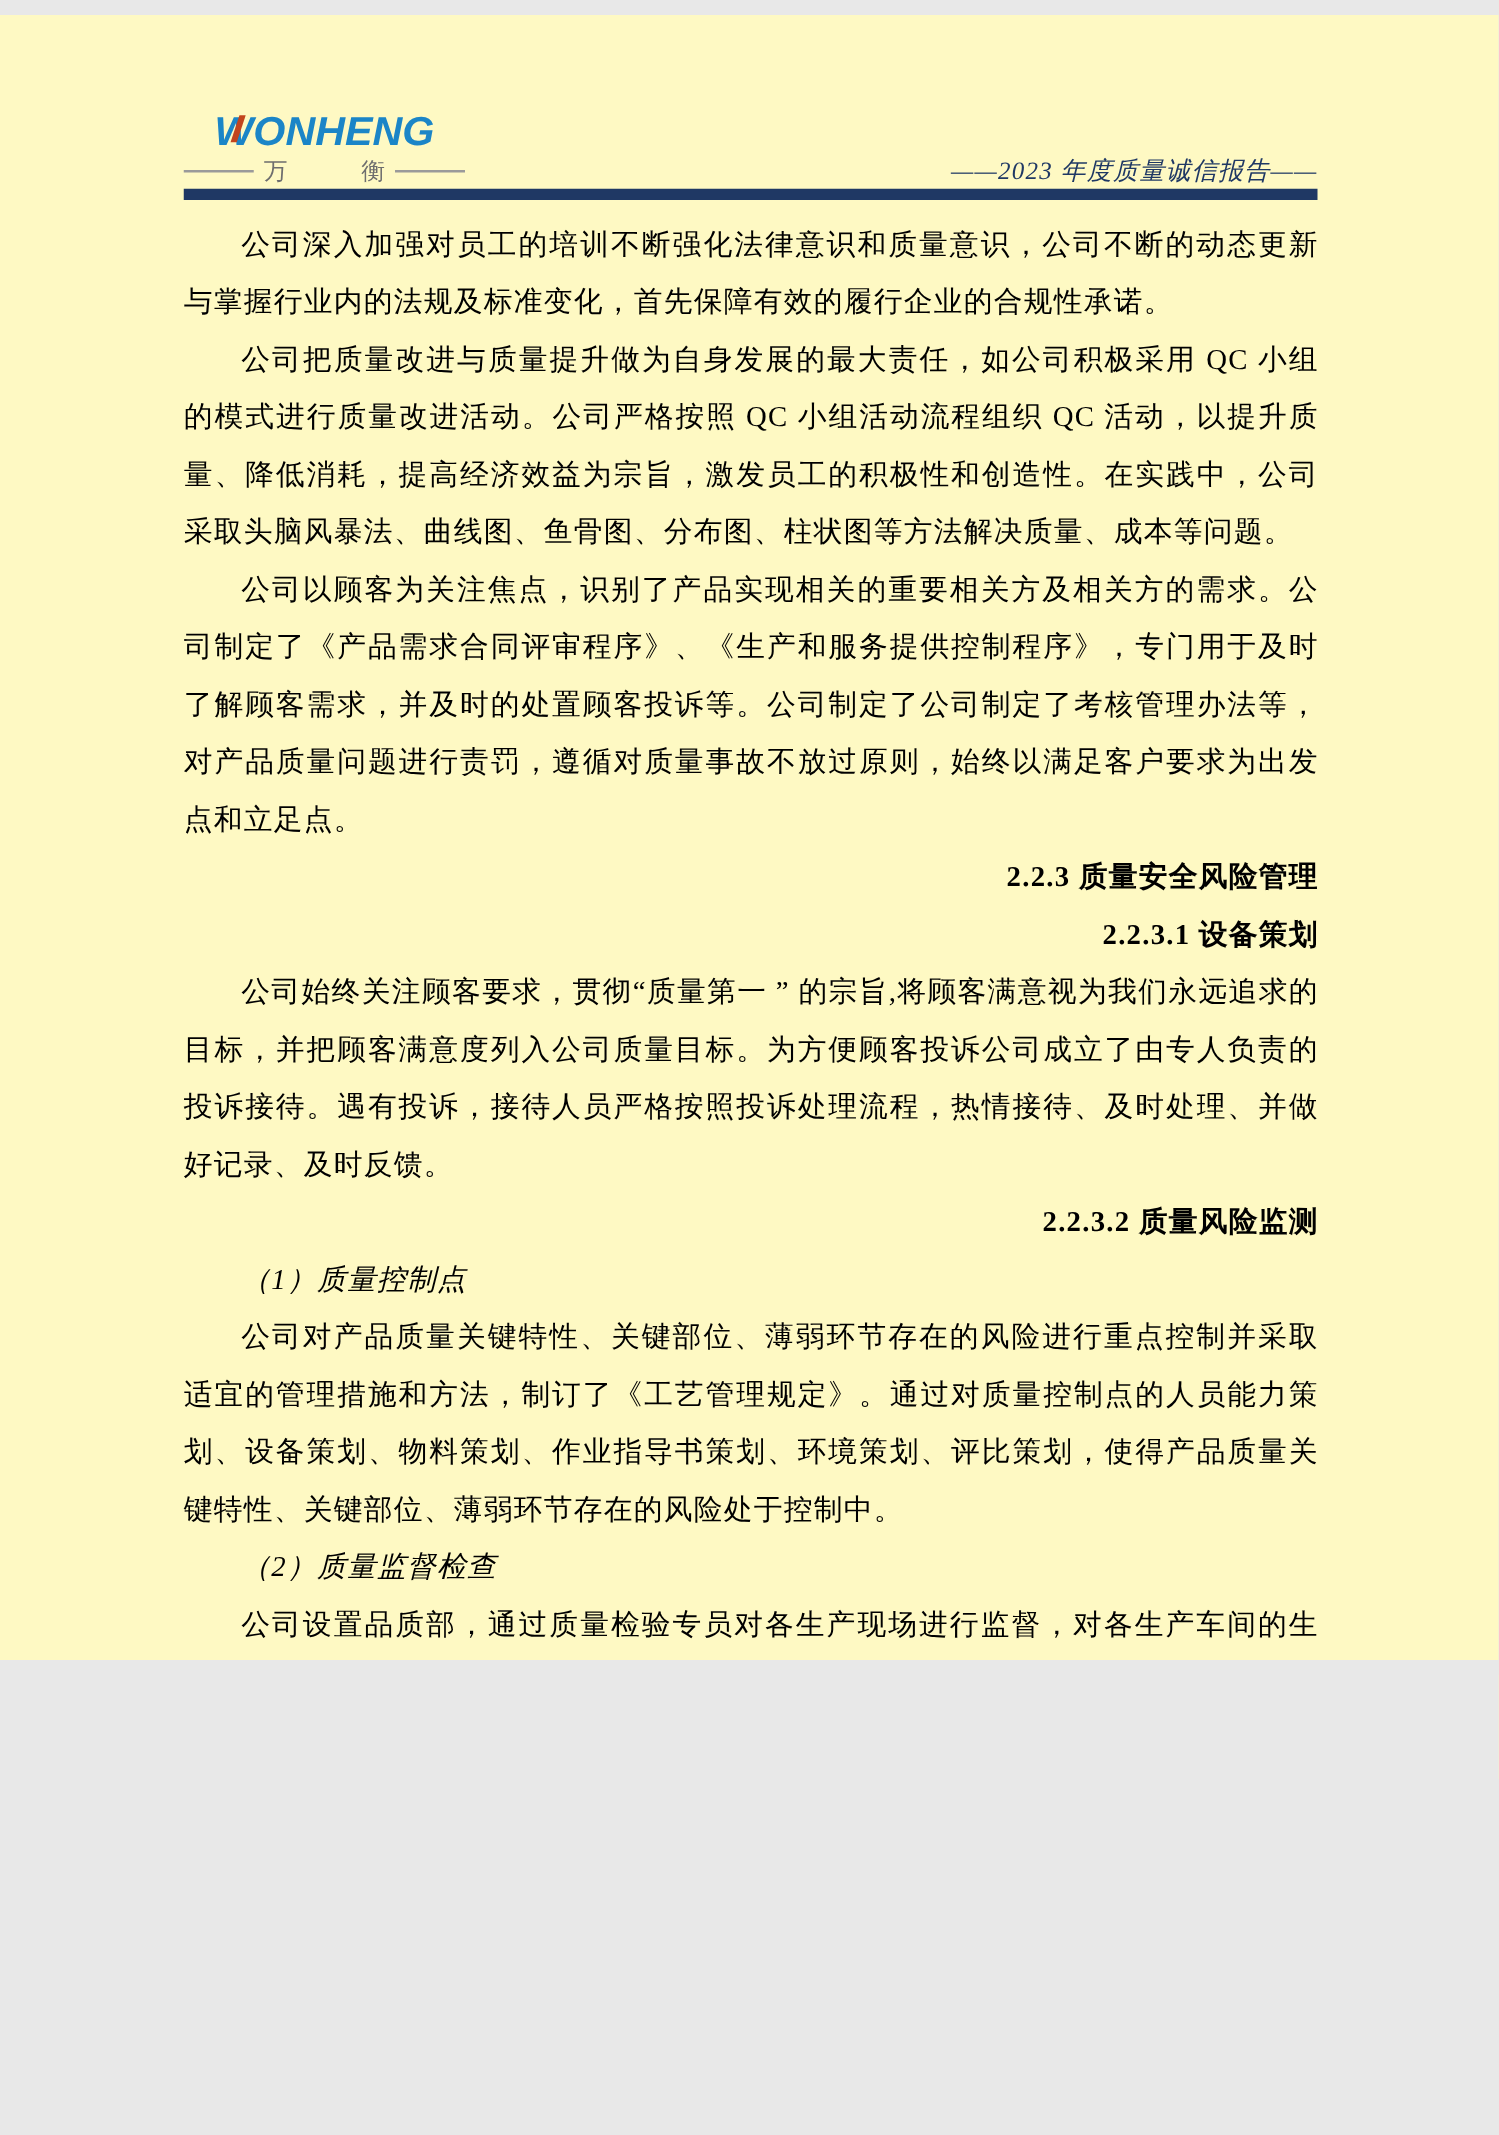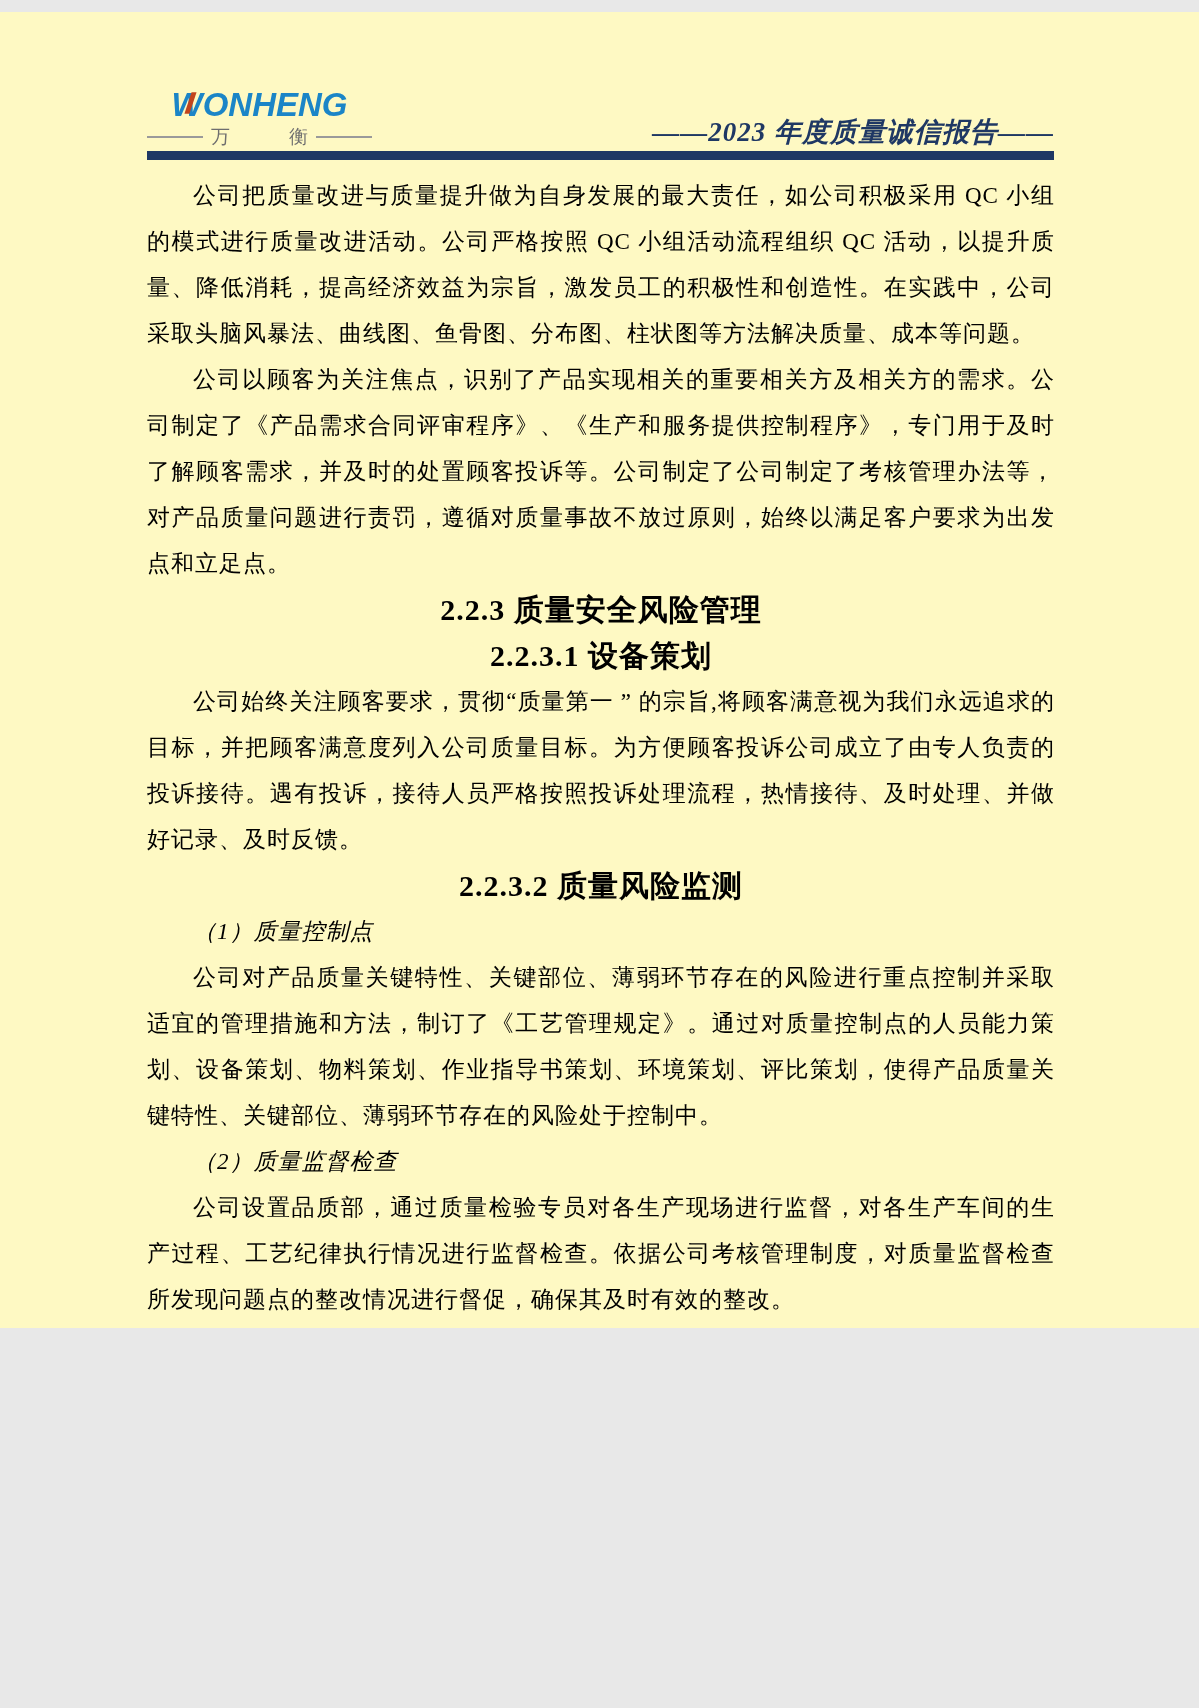--- a/index.html
+++ b/index.html
@@ -35,42 +35,42 @@
   }
   .logo-sub {
     display:flex; align-items:center; gap:8px;
     margin-top:2px;
     font-size:19px; font-weight:normal; color:#6e6e6e;
   }
   .logo-sub .rule { width:56px; height:2px; background:#9a9a9a; }
   .logo-sub .cn { letter-spacing:20px; margin-right:-20px; }
 
   .header-title {
-    font-size:27px; font-style:italic; font-weight:bold;
+    font-size:20px; font-style:italic; font-weight:normal;
     color:#1f3864;
     padding-bottom:0px;
     letter-spacing:1px;
   }
 
   .header-rule {
     position:absolute; left:147px; right:145px; top:139px;
     height:9px; background:#1f3864;
   }
 
   
   .content {
     position:absolute; left:147px; top:161px; width:908px;
     font-size:23px; line-height:46px; letter-spacing:1px;
     text-align:justify;
   }
   .content p.para   { margin:0; text-indent:2em; }
   .content p.subitem{ margin:0; text-indent:2em; text-align:left;font-style:italic; }
   .content h2.heading {
-    margin:0; font-size:30px; line-height:46px;
-    font-weight:bold; text-align:center; text-indent:0;
+    margin:0; font-size:23px; line-height:46px;
+    font-weight:bold; text-align:right; text-indent:0;
   }
 
   
   .footer {
     position:absolute; left:0; right:0; top:1578px;
     text-align:center;
     font-size:19px; letter-spacing:2px; color:#1a1a1a;
   }
 </style>
 </head>
@@ -86,20 +86,21 @@
         <span class="cn">万　衡</span>
         <span class="rule"></span>
       </div>
     </div>
     <div class="header-title">——2023 年度质量诚信报告——</div>
   </header>
 
   <div class="header-rule"></div>
 
   <main class="content">
+    <p class="para">公司深入加强对员工的培训不断强化法律意识和质量意识，公司不断的动态更新与掌握行业内的法规及标准变化，首先保障有效的履行企业的合规性承诺。</p>
     <p class="para">公司把质量改进与质量提升做为自身发展的最大责任，如公司积极采用 QC 小组的模式进行质量改进活动。公司严格按照 QC 小组活动流程组织 QC 活动，以提升质量、降低消耗，提高经济效益为宗旨，激发员工的积极性和创造性。在实践中，公司采取头脑风暴法、曲线图、鱼骨图、分布图、柱状图等方法解决质量、成本等问题。</p>
     <p class="para">公司以顾客为关注焦点，识别了产品实现相关的重要相关方及相关方的需求。公司制定了《产品需求合同评审程序》、《生产和服务提供控制程序》，专门用于及时了解顾客需求，并及时的处置顾客投诉等。公司制定了公司制定了考核管理办法等，对产品质量问题进行责罚，遵循对质量事故不放过原则，始终以满足客户要求为出发点和立足点。</p>
     <h2 class="heading">2.2.3 质量安全风险管理</h2>
     <h2 class="heading">2.2.3.1 设备策划</h2>
     <p class="para">公司始终关注顾客要求，贯彻“质量第一 ” 的宗旨,将顾客满意视为我们永远追求的目标，并把顾客满意度列入公司质量目标。为方便顾客投诉公司成立了由专人负责的投诉接待。遇有投诉，接待人员严格按照投诉处理流程，热情接待、及时处理、并做好记录、及时反馈。</p>
     <h2 class="heading">2.2.3.2 质量风险监测</h2>
     <p class="subitem">（1）质量控制点</p>
     <p class="para">公司对产品质量关键特性、关键部位、薄弱环节存在的风险进行重点控制并采取适宜的管理措施和方法，制订了《工艺管理规定》。通过对质量控制点的人员能力策划、设备策划、物料策划、作业指导书策划、环境策划、评比策划，使得产品质量关键特性、关键部位、薄弱环节存在的风险处于控制中。</p>
     <p class="subitem">（2）质量监督检查</p>
     <p class="para">公司设置品质部，通过质量检验专员对各生产现场进行监督，对各生产车间的生产过程、工艺纪律执行情况进行监督检查。依据公司考核管理制度，对质量监督检查所发现问题点的整改情况进行督促，确保其及时有效的整改。</p>

